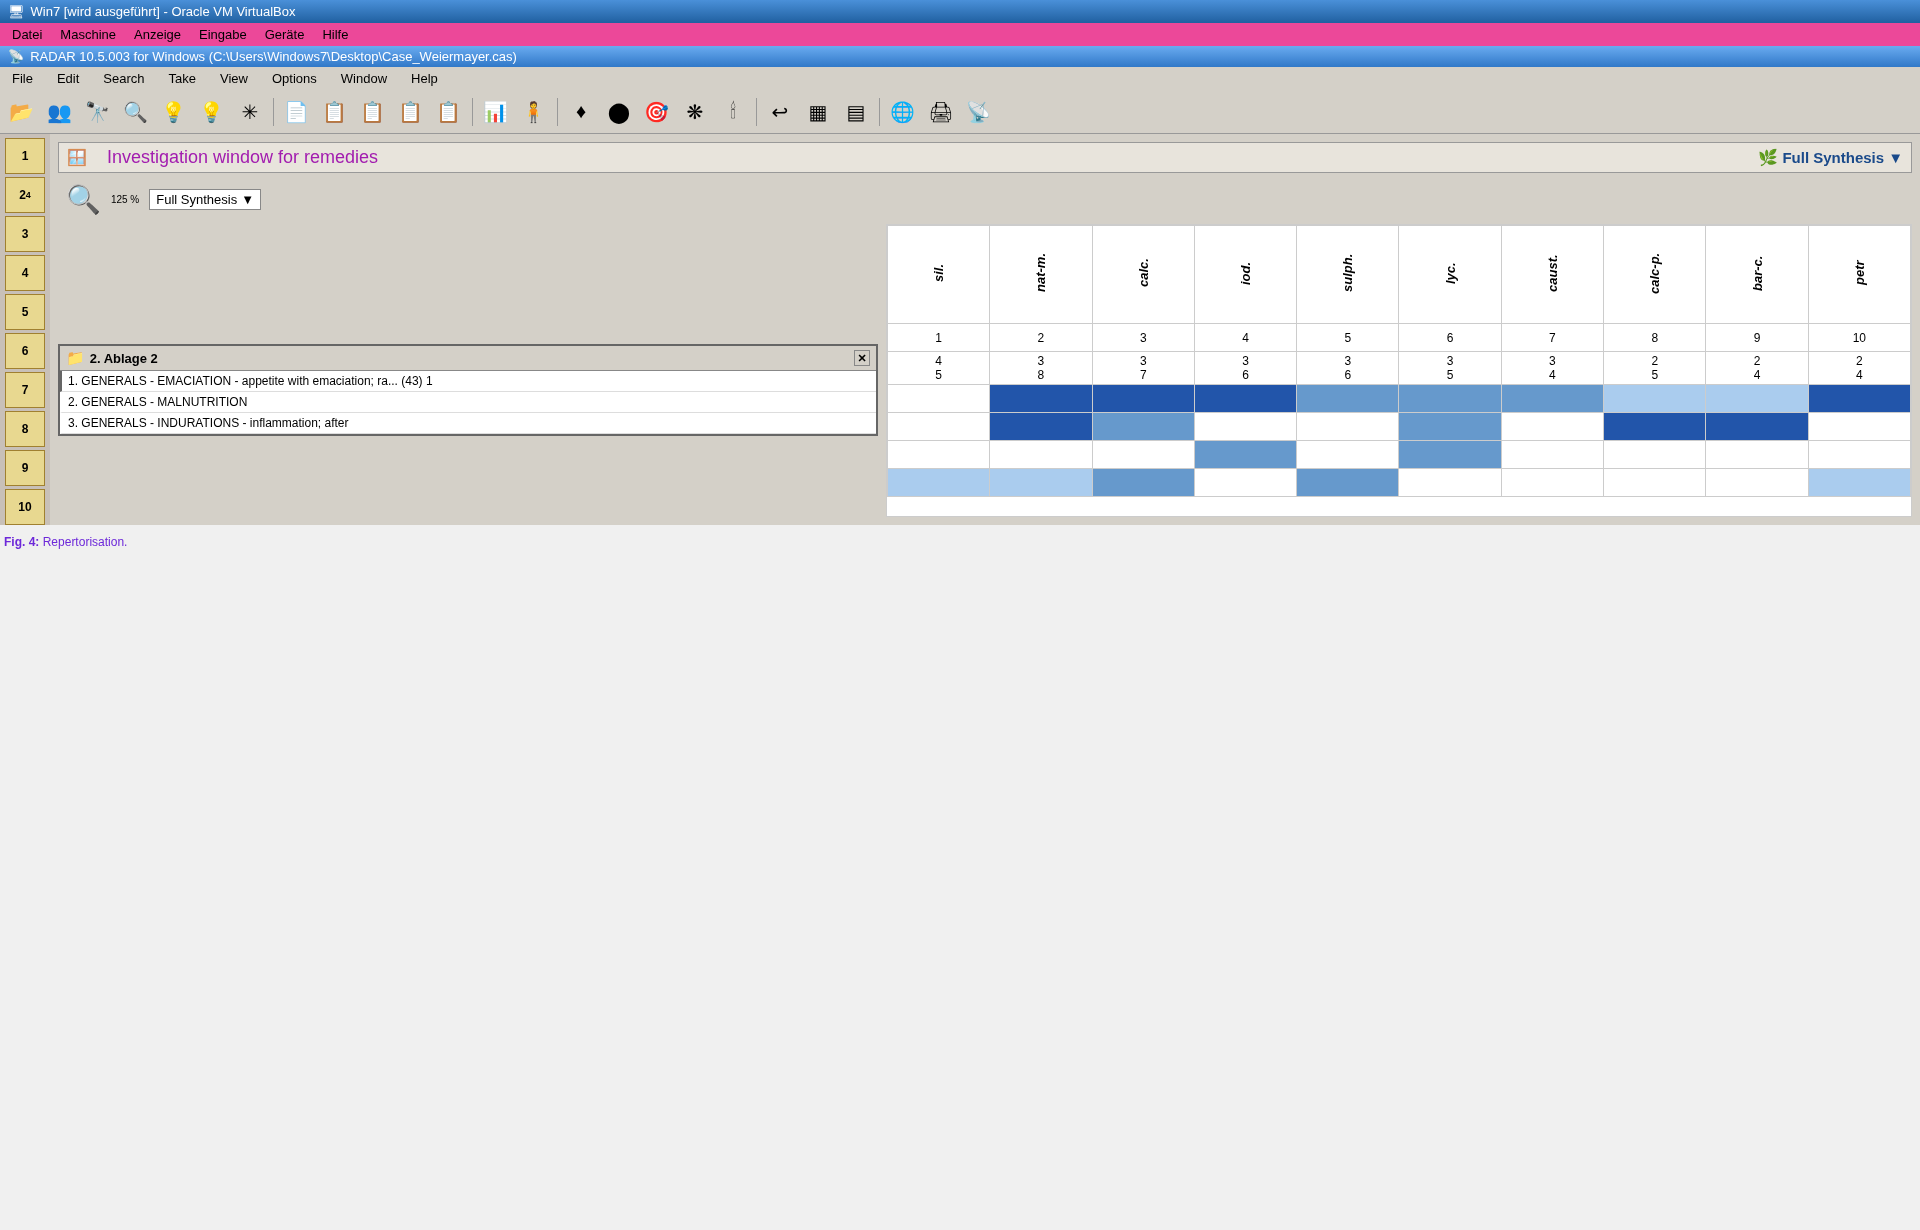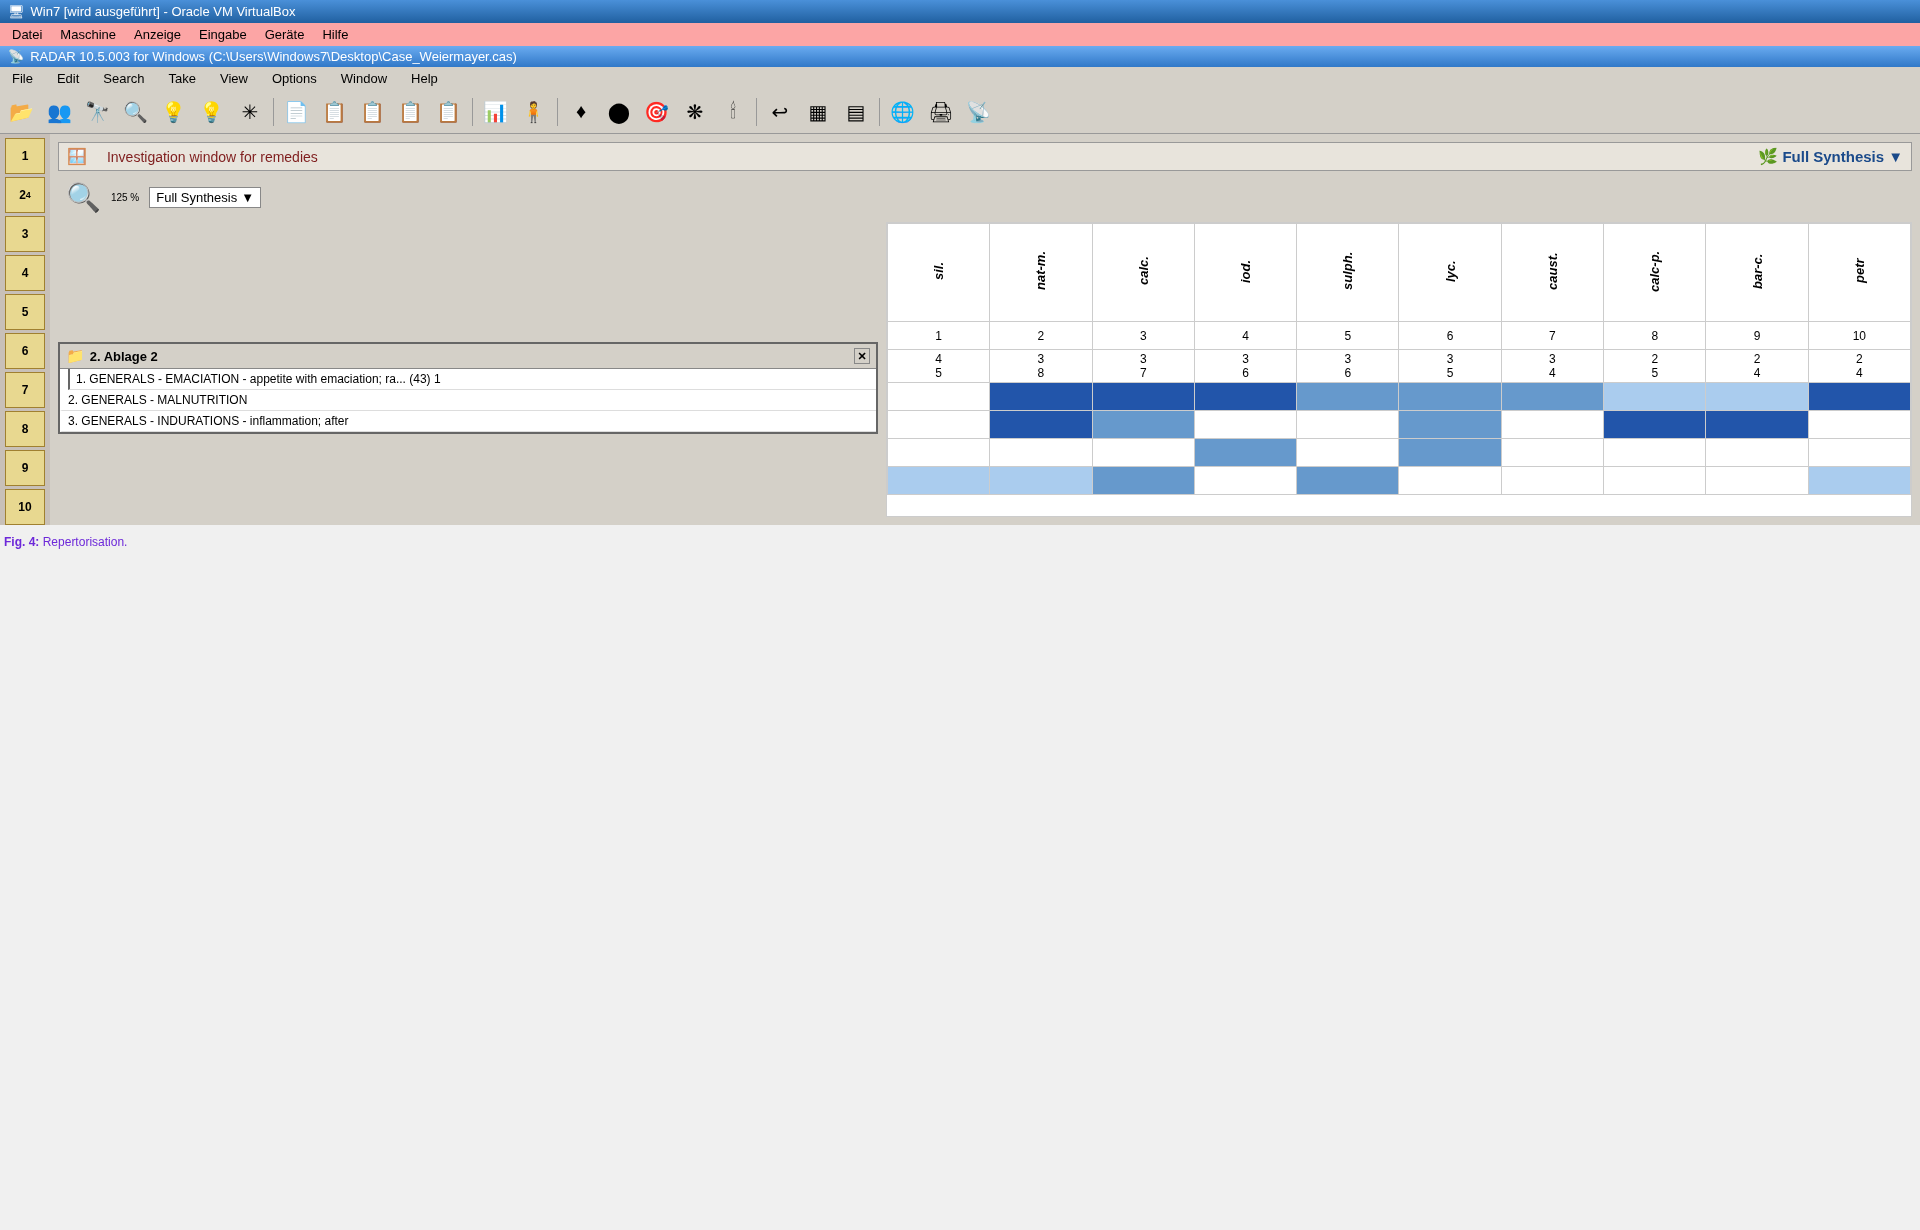--- a/index.html
+++ b/index.html
@@ -11,21 +11,21 @@
       color: white;
       padding: 4px 8px;
       font-size: 13px;
       display: flex;
       align-items: center;
       gap: 6px;
     }
 
     
     .menu-bar {
-      background: #fca5a5;
+      background: #ec4899;
       padding: 2px 4px;
       display: flex;
       gap: 2px;
       font-size: 13px;
     }
     .menu-item {
       padding: 2px 8px;
       cursor: pointer;
     }
 
@@ -118,22 +118,22 @@
     .inv-header {
       display: flex;
       align-items: center;
       background: #e8e4dc;
       border: 1px solid #999;
       padding: 4px 8px;
       margin-bottom: 6px;
       gap: 20px;
     }
     .inv-title {
-      font-size: 14px;
-      color: #7f1d1d;
+      font-size: 18px;
+      color: #a21caf;
     }
     .full-synthesis-btn {
       display: flex;
       align-items: center;
       gap: 4px;
       font-size: 15px;
       font-weight: bold;
       color: #1a4a8a;
       cursor: pointer;
     }
@@ -210,21 +210,21 @@
     }
     .ablage-rows { font-size: 12px; }
     .ablage-row {
       display: flex;
       align-items: center;
       justify-content: space-between;
       padding: 3px 6px;
       border-bottom: 1px solid #ddd;
       border-left: 2px solid transparent;
     }
-    .ablage-row:first-child { border-left: 2px solid #666; margin-left: 8px; }
+    .ablage-row:first-child { border-left: 2px solid #666; }
     .ablage-row-label { flex: 1; }
 
     
     .right-panel {
       flex: 1;
       background: #fff;
       border: 1px solid #ccc;
       overflow: hidden;
     }
 

